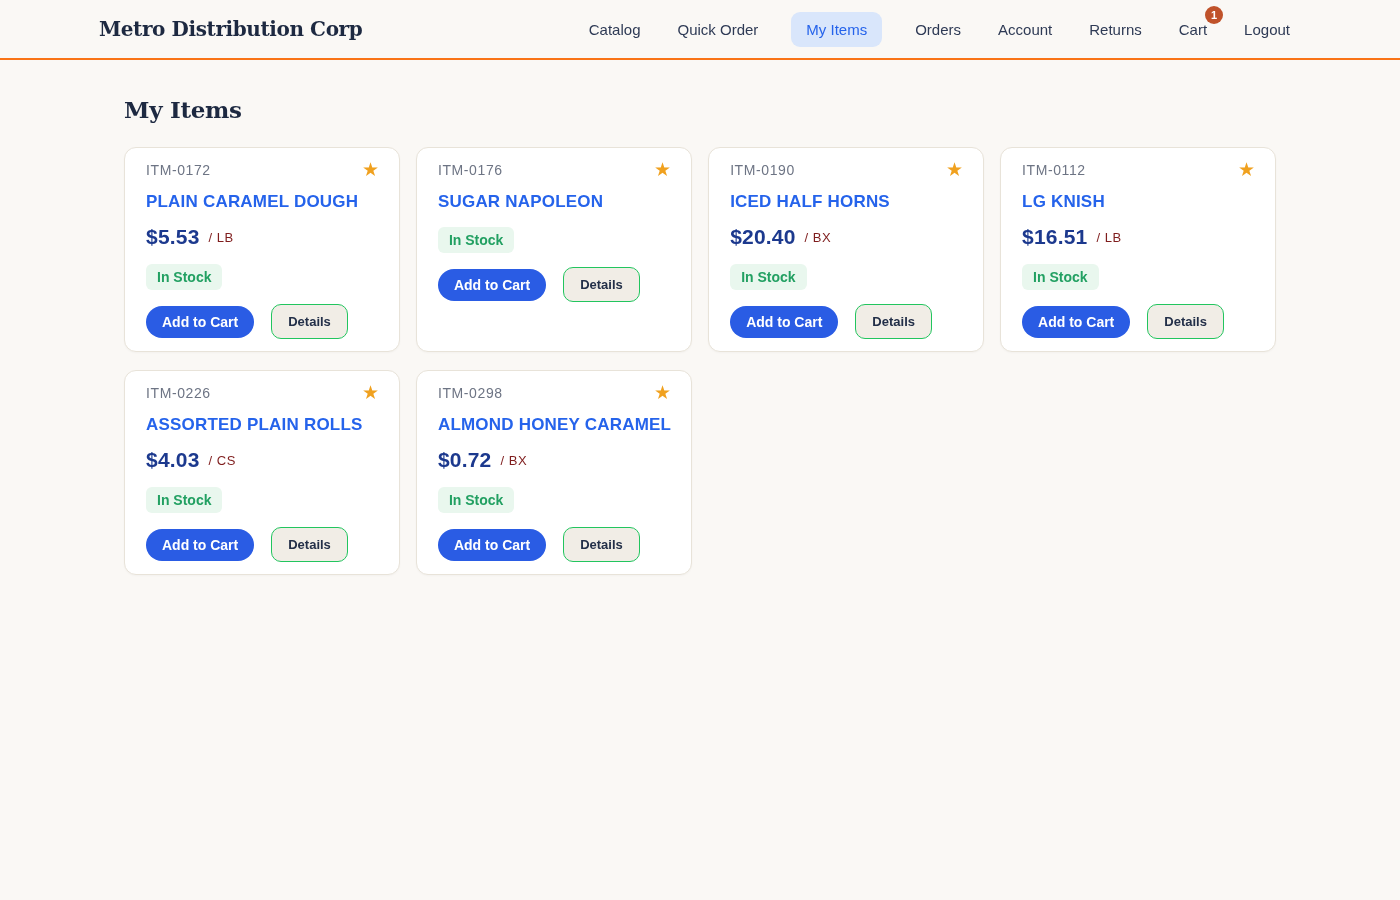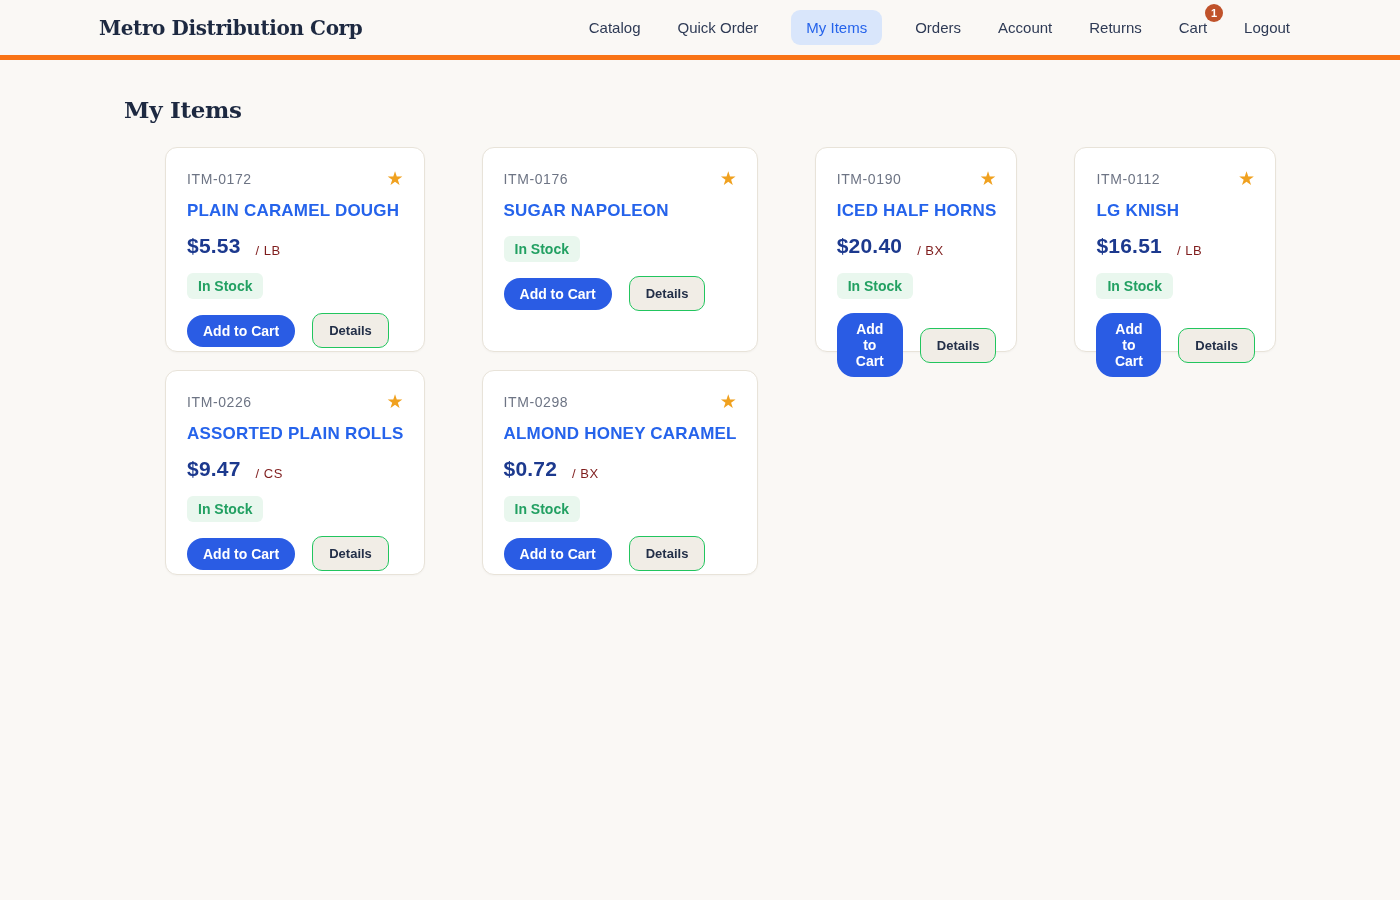--- a/index.html
+++ b/index.html
@@ -10,21 +10,21 @@
     color: #26324e;
     overflow: hidden;
   }
 
   
   .header {
     height: 60px;
     display: flex;
     align-items: center;
     padding: 0 110px 0 99px;
-    border-bottom: 5px solid #f97316;
+    border-bottom: 2px solid #f97316;
     background: #faf8f5;
   }
   .logo {
     font-family: "DejaVu Serif", serif;
     font-weight: bold;
     font-size: 20px;
     letter-spacing: -0.4px;
     color: #1d2941;
     white-space: nowrap;
   }
@@ -91,24 +91,23 @@
     margin-top: 24px;
     display: grid;
     grid-template-columns: repeat(4, 1fr);
     column-gap: 16px;
     row-gap: 18px;
   }
   .card {
     background: #ffffff;
     border: 1px solid #e8e3d9;
     border-radius: 12px;
-    padding: 21px 20px 22px 21px;
+    padding: 12px 20px 22px 21px;
     height: 205px;
     box-shadow: 0 1px 2px rgba(40,40,30,0.03);
-    margin-left: 41px;
   }
   .card-top {
     display: flex;
     align-items: center;
     justify-content: space-between;
   }
   .code {
     font-size: 14px;
     color: #6d7484;
     letter-spacing: 0.6px;
@@ -124,22 +123,22 @@
     font-size: 17px;
     font-weight: 600;
     color: #2563eb;
     letter-spacing: 0.2px;
     cursor: pointer;
     white-space: nowrap;
   }
   .price-row {
     margin-top: 13px;
     display: flex;
-    align-items: flex-end;
-    gap: 15px;
+    align-items: center;
+    gap: 9px;
   }
   .price {
     font-size: 21px;
     font-weight: bold;
     color: #1c398e;
     letter-spacing: 0.2px;
   }
   .unit {
     font-size: 13px;
     color: #7f1d1d;
@@ -280,21 +279,21 @@
     </div>
   </div>
 
   <div class="card">
     <div class="card-top">
       <span class="code">ITM-0226</span>
       <span class="star">★</span>
     </div>
     <div class="pname">ASSORTED PLAIN ROLLS</div>
     <div class="price-row">
-      <span class="price">$9.47</span>
+      <span class="price">$4.03</span>
       <span class="unit">/ CS</span>
     </div>
     <div class="stock-row">
       <span class="stock">In Stock</span>
     </div>
     <div class="btn-row">
       <button class="btn-add">Add to Cart</button>
       <button class="btn-details">Details</button>
     </div>
   </div>

